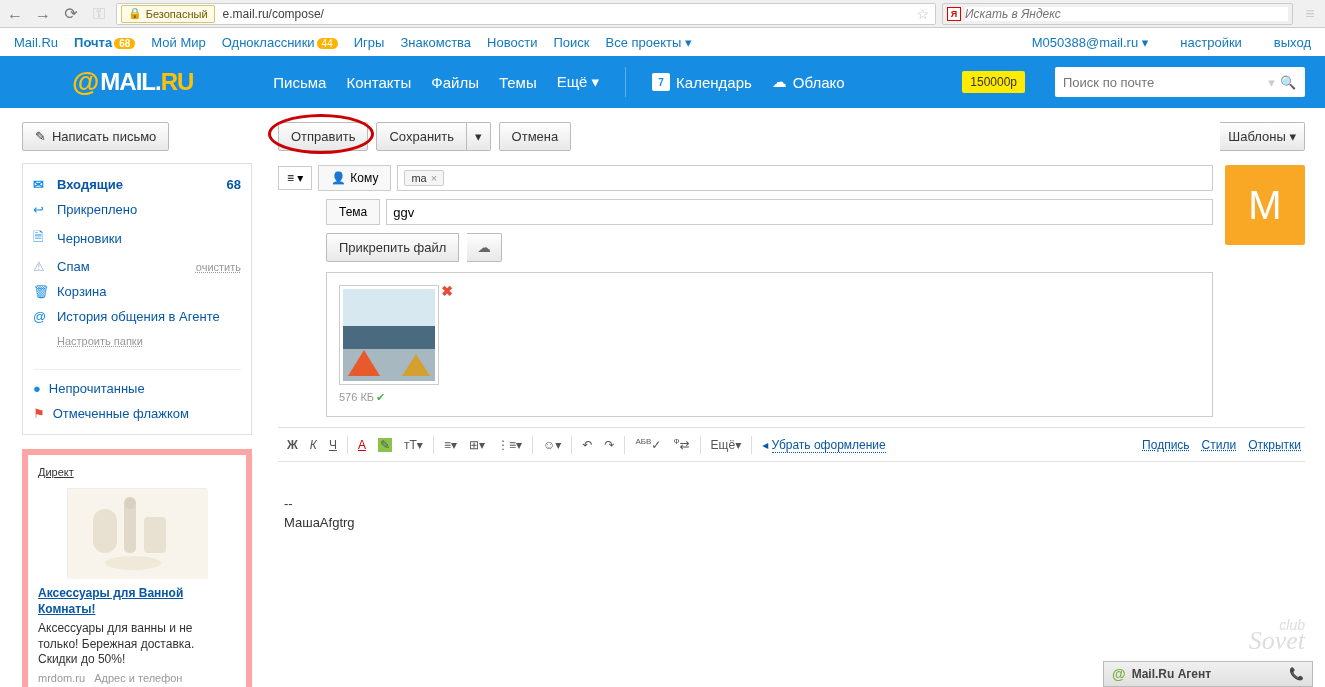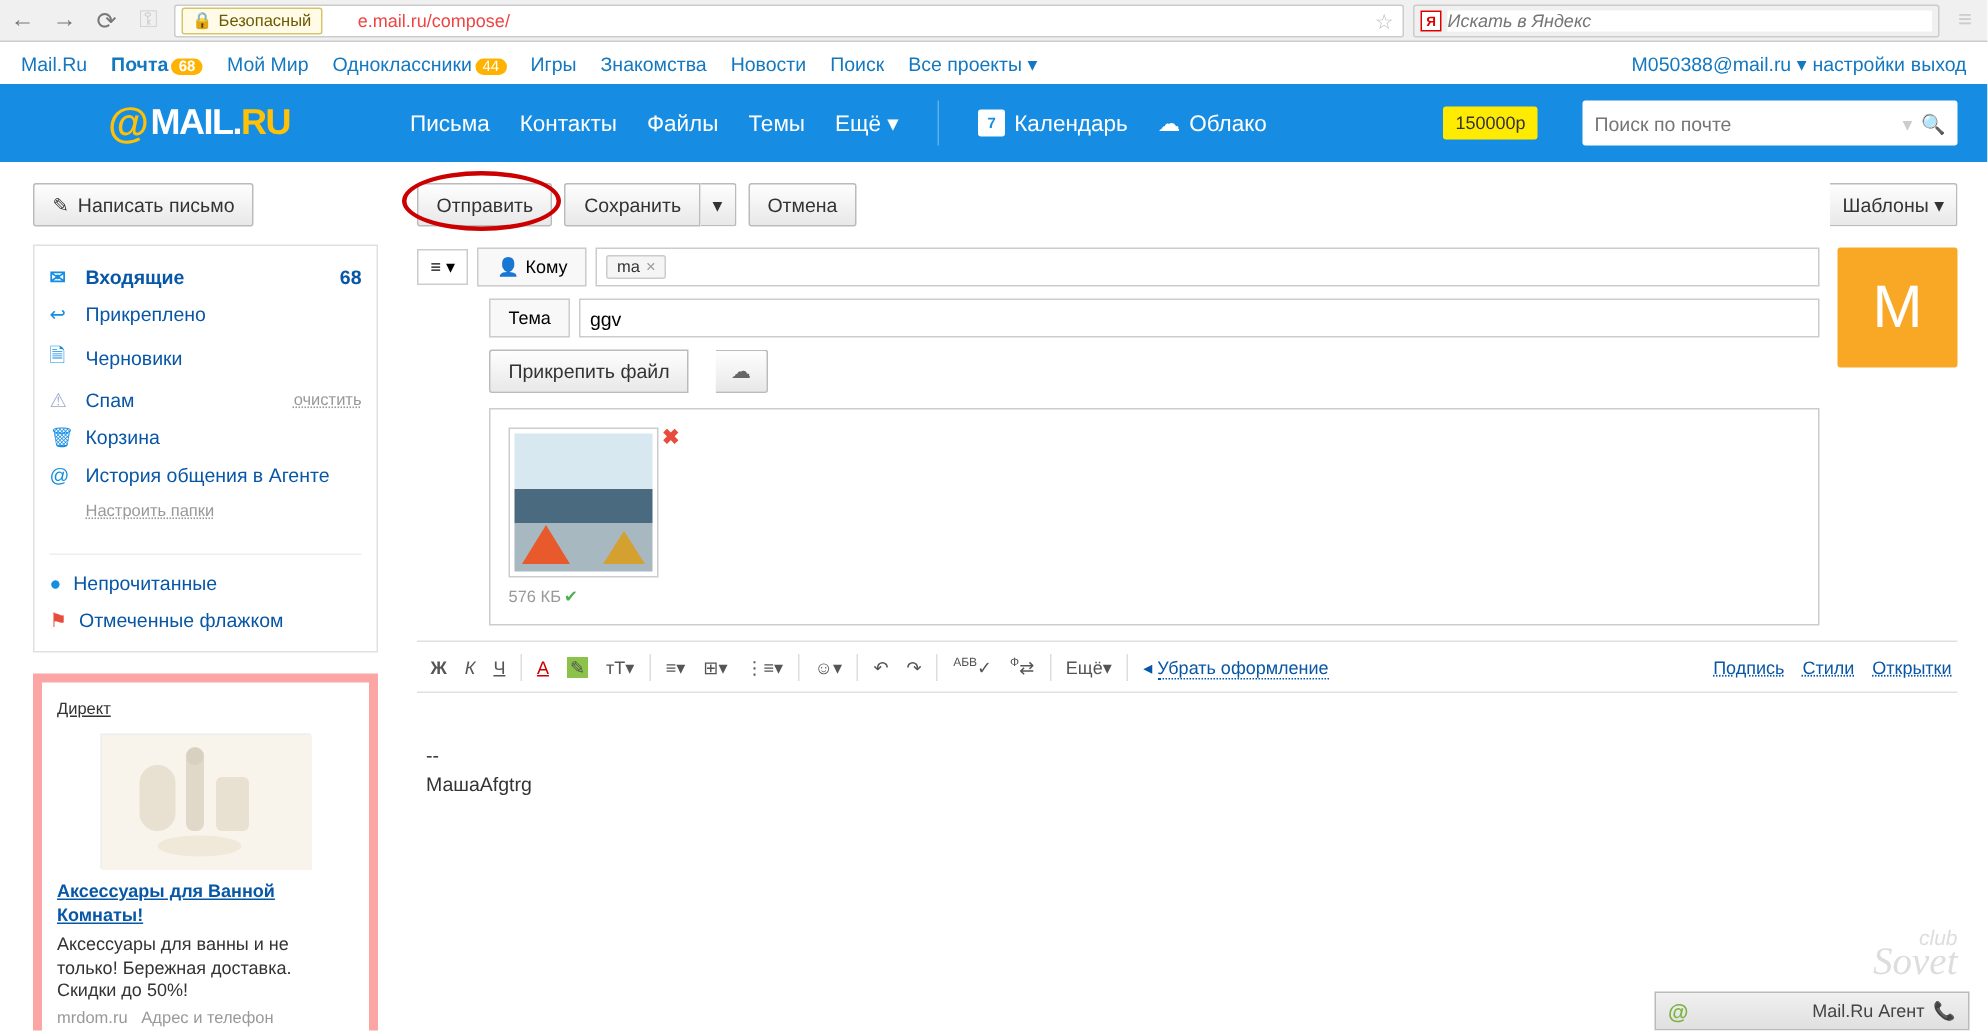--- a/index.html
+++ b/index.html
@@ -1,30 +1,30 @@
 <!DOCTYPE html>
 <html><head>
 <meta charset="utf-8">
 <style>
 *{box-sizing:border-box;margin:0;padding:0;font-family:Arial,Helvetica,sans-serif}
 body{width:1325px;height:687px;background:#fff;overflow:hidden;position:relative;font-size:13px;color:#333}
 .browser-bar{height:28px;background:#f0f0f0;border-bottom:1px solid #ccc;display:flex;align-items:center;padding:0 4px;gap:6px}
 .browser-bar .nav-ico{width:22px;height:22px;display:flex;align-items:center;justify-content:center;color:#777;cursor:pointer;font-size:16px}
 .addr-wrap{flex:0 0 820px;height:22px;border:1px solid #ccc;border-radius:2px;display:flex;align-items:center;background:#fff}
 .secure-badge{display:flex;align-items:center;gap:4px;background:#fffbe6;border:1px solid #d4c56a;height:18px;padding:0 6px;margin:0 4px;border-radius:2px;font-size:11px;color:#6b5a00}
-.addr{color:#ef4444;font-size:12px;margin-left:20px}
+.addr{color:#404040;font-size:12px;margin-left:4px}
 .star{margin-left:auto;margin-right:6px;color:#bbb;font-size:14px}
 .yandex-search{flex:1;height:22px;border:1px solid #ccc;border-radius:2px;display:flex;align-items:center;padding:0 4px;gap:4px}
 .ya-ico{width:14px;height:14px;background:#fff;border:1px solid #d00;display:flex;align-items:center;justify-content:center;color:#d00;font-size:9px;font-weight:bold}
 .ya-input{border:none;outline:none;font-size:12px;font-style:italic;color:#888;flex:1}
 .mailru-links{height:28px;display:flex;align-items:center;padding:0 14px;gap:16px;color:#1378bf;font-size:13px}
 .mailru-links a{color:#1378bf;text-decoration:none;cursor:pointer}
 .mailru-links .active{font-weight:bold}
 .badge-o{display:inline-block;background:#ffb300;color:#fff;font-size:10px;border-radius:8px;padding:0 5px;margin-left:2px}
-.mailru-links .right{margin-left:auto;display:flex;gap:4px;align-items:center}
+.mailru-links .right{margin-left:auto;display:flex;gap:32px;align-items:center}
 .blue-header{height:52px;background:#168de2;display:flex;align-items:center;padding:0 0 0 72px;gap:20px;color:#fff}
 .logo{display:flex;align-items:center;font-size:24px;font-weight:bold;letter-spacing:-1px}
 .logo .at{color:#ffc107;font-size:28px;margin-right:2px}
 .logo .ru{color:#ffc107}
 .blue-link{color:#fff;cursor:pointer;font-size:15px}
 .blue-spacer{border-left:1px solid rgba(255,255,255,.3);height:30px;margin:0 6px}
 .cal-ico{width:18px;height:18px;background:#fff;border-radius:2px;display:inline-flex;align-items:center;justify-content:center;color:#168de2;font-size:10px;font-weight:bold;position:relative}
 .cal-ico::before{content:"";position:absolute;top:-3px;left:2px;right:2px;height:3px;display:flex;justify-content:space-between}
 .promo-btn{margin-left:auto;background:#ffeb00;color:#333;font-size:12px;padding:4px 8px;border-radius:2px;cursor:pointer}
 .search-mail{margin:0 20px 0 10px;width:250px;height:30px;background:#fff;border-radius:2px;display:flex;align-items:center;padding:0 8px;color:#888}
@@ -59,42 +59,42 @@
 .compose-area{display:flex;gap:12px}
 .fields{flex:1}
 .avatar-box{width:80px;height:80px;background:#f9a825;color:#fff;display:flex;align-items:center;justify-content:center;font-size:40px;border-radius:2px}
 .field-row{display:flex;align-items:center;margin-bottom:8px;gap:6px}
 .opt-btn{border:1px solid #ccc;padding:4px 8px;background:#fff;cursor:pointer;font-size:12px}
 .label-btn{border:1px solid #ccc;background:#f8f8f8;padding:5px 12px;font-size:12px;display:flex;align-items:center;gap:4px;cursor:pointer}
 .input-like{flex:1;border:1px solid #ccc;padding:4px 6px;min-height:26px;display:flex;align-items:center;gap:4px;background:#fff}
 .chip{border:1px solid #ccc;background:#f5f5f5;padding:1px 6px;font-size:11px;border-radius:2px;display:flex;gap:4px;align-items:center}
 .chip .x{color:#999;cursor:pointer}
 .input-plain{border:none;outline:none;flex:1;font-size:13px}
-.attach-row{display:flex;gap:18px;margin-bottom:10px}
+.attach-row{display:flex;gap:8px;margin-bottom:10px}
 .attach-row .btn{border-radius:2px 0 0 2px}
 .attach-row .cloud-btn{border:1px solid #bbb;border-left:none;border-radius:0 2px 2px 0;padding:6px 10px;background:linear-gradient(#fefefe,#e8e8e8);cursor:pointer;color:#666}
 .attach-box{border:1px solid #ccc;padding:12px;margin-bottom:10px}
 .thumb-wrap{position:relative;display:inline-block}
 .thumb{width:100px;height:100px;border:1px solid #ccc;padding:3px;background:#fff;position:relative;overflow:hidden}
 .thumb-inner{width:100%;height:100%;background:linear-gradient(#d8e8f0 0%,#d8e8f0 40%,#4a6a80 40%,#4a6a80 65%,#a8b8c0 65%);position:relative}
 .tent1{position:absolute;left:5px;bottom:5px;width:0;height:0;border-left:16px solid transparent;border-right:16px solid transparent;border-bottom:26px solid #e85a2c}
 .tent2{position:absolute;right:5px;bottom:5px;width:0;height:0;border-left:14px solid transparent;border-right:14px solid transparent;border-bottom:22px solid #d4a030}
 .del-x{position:absolute;right:-14px;top:-2px;color:#e74c3c;font-weight:bold;cursor:pointer;font-size:14px}
 .file-size{font-size:11px;color:#999;margin-top:6px}
 .file-size .chk{color:#4caf50;margin-left:2px}
 .attach-summary{font-size:12px;color:#666;margin-top:18px}
 .toolbar{display:flex;align-items:center;gap:2px;padding:6px 4px;border-top:1px solid #e0e0e0;border-bottom:1px solid #e0e0e0;font-size:12px;color:#555;flex-wrap:nowrap}
 .tb-btn{padding:3px 5px;cursor:pointer;border-radius:2px}
 .tb-sep{width:1px;height:18px;background:#ddd;margin:0 3px}
 .tb-right{margin-left:auto;display:flex;gap:12px}
 .tb-right .lnk{color:#0857a6;text-decoration:underline dotted;cursor:pointer;font-size:12px}
 .editor{padding:12px 6px;font-size:13px;line-height:1.5}
 .agent-bar{position:absolute;right:12px;bottom:0;width:210px;height:26px;border:1px solid #bbb;background:linear-gradient(#f0f0f0,#e0e0e0);display:flex;align-items:center;padding:0 8px;gap:6px;font-size:12px}
 .agent-bar .at{color:#7cb342;font-size:14px;font-weight:bold}
-.agent-bar .lbl{flex:1;text-align:right;font-weight:normal;color:#444}
+.agent-bar .lbl{flex:1;text-align:left;font-weight:bold;color:#444}
 .agent-bar .ph{color:#888}
 .sovet{position:absolute;right:20px;bottom:35px;font-family:cursive;font-style:italic;color:#ddd;font-size:26px;pointer-events:none;line-height:.8;text-align:right}
 .sovet .sm{font-size:14px;display:block}
 .folders hr{border:none;border-top:1px solid #eee;margin:6px 0}
 </style>
 </head>
 <body>
 
 <div class="browser-bar">
   <div class="nav-ico">←</div>

